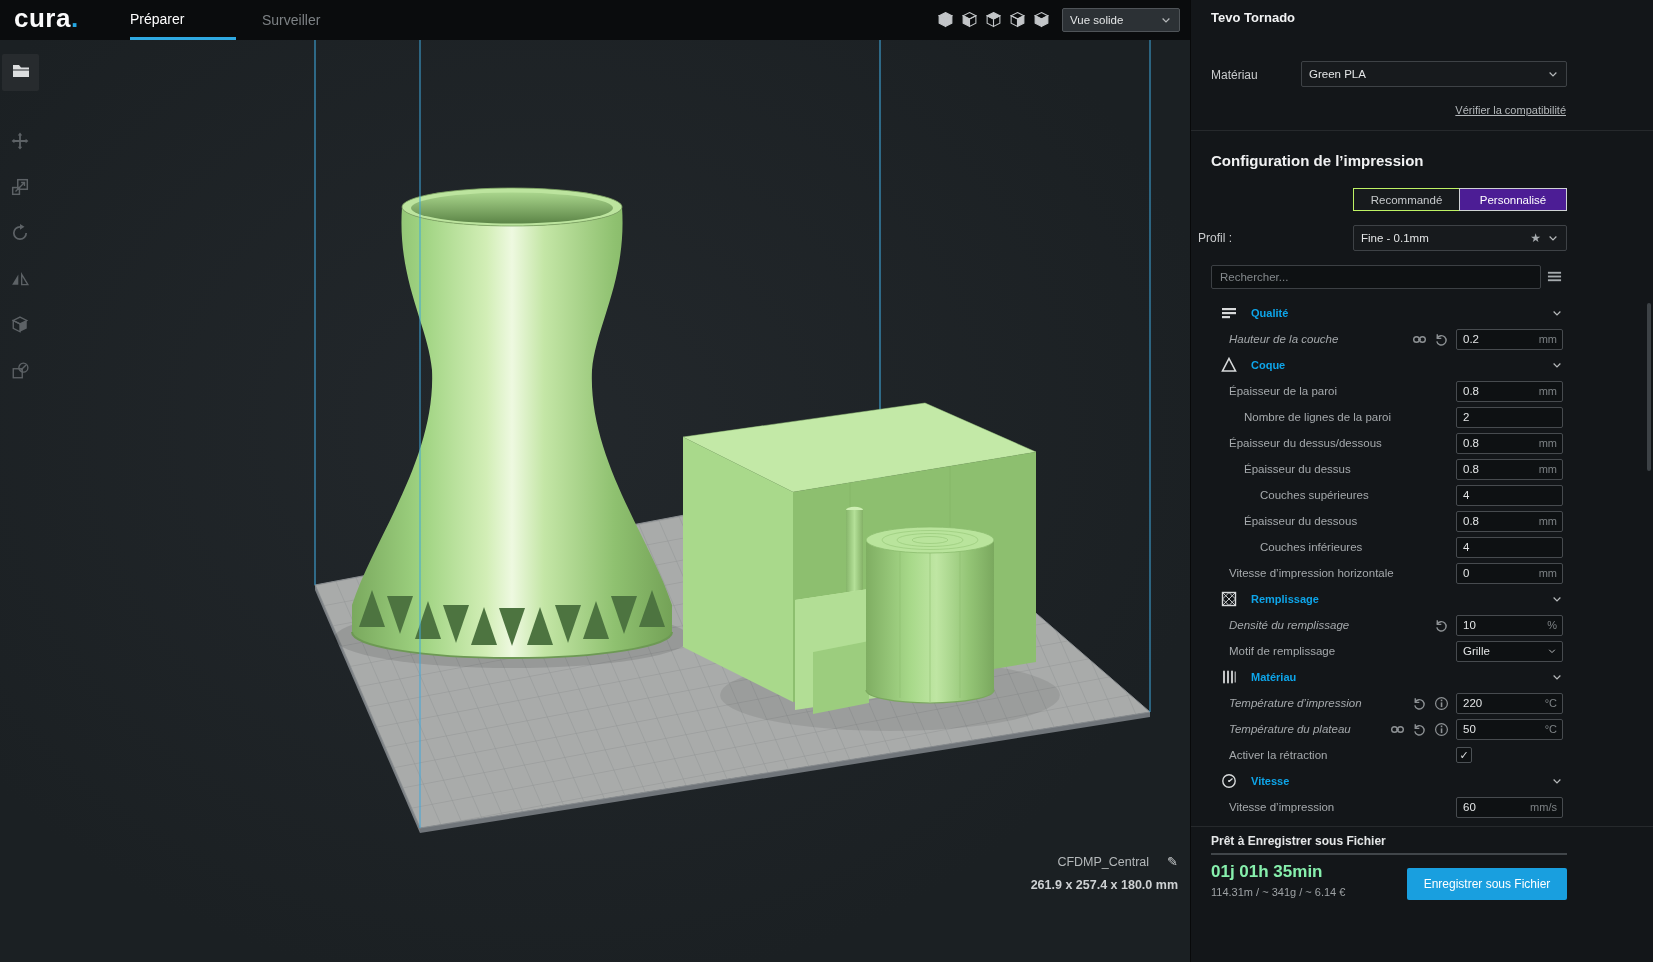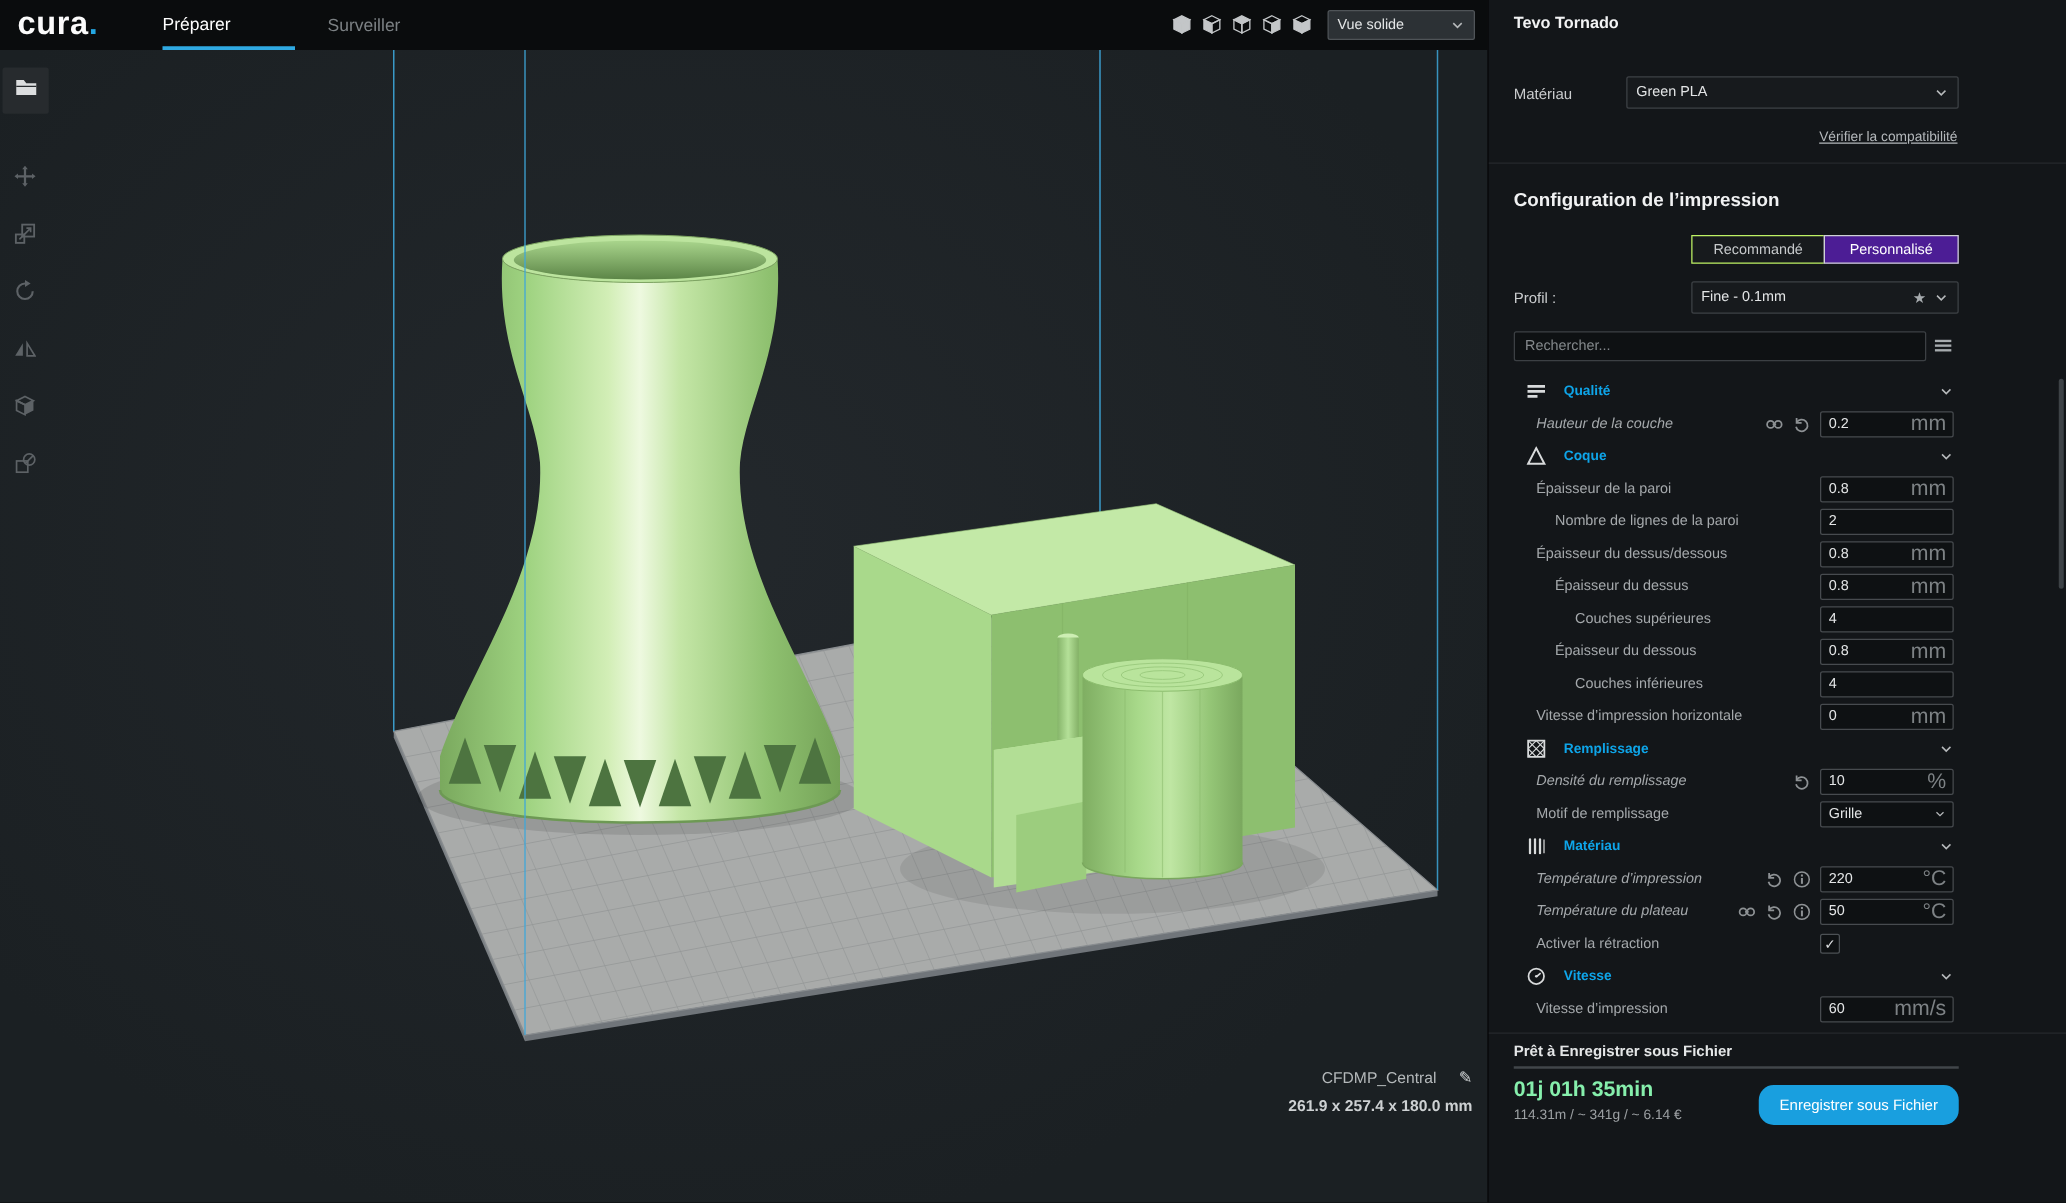--- a/index.html
+++ b/index.html
@@ -36,51 +36,51 @@
 .mat-label{left:20px;top:68px;font-size:12px;color:#c9cbcd}
 .mat-select{left:110px;top:61px;width:266px;height:26px;background:#171a1d;border-color:#3e4246}
 .compat{right:87px;top:104px;font-size:11px;color:#b4b8bb;text-decoration:underline;cursor:pointer}
 .divider{left:0;width:463px;height:1px;background:#26292c}
 .div1{top:130px}
 .div2{top:826px}
 .setup-title{left:20px;top:152px;font-size:15px;font-weight:bold;color:#f0f1f2}
 .mode-btn{top:188px;height:23px;display:flex;align-items:center;justify-content:center;font-size:11.5px;cursor:pointer;border:1px solid #bef264;color:#c6c9cb;background:#171a1d}
 .mode-rec{left:162px;width:107px}
 .mode-per{left:268px;width:108px;background:#4c1d95;border-color:#cfd2d4;color:#fff}
-.prof-label{left:20px;top:231px;font-size:12px;color:#c9cbcd}
+.prof-label{left:7px;top:231px;font-size:12px;color:#c9cbcd}
 .prof-select{left:162px;top:225px;width:214px;height:26px;background:#171a1d;border-color:#3e4246}
 .star{color:#a6abae;font-size:12px;margin-left:6px}
 .search{position:absolute;left:20px;top:265px;width:330px;height:24px;background:#0e1113;border:1px solid #3c4044;color:#dcdee0;font-size:11.5px;padding:0 8px;border-radius:2px;outline:none;font-family:inherit}
 .search::placeholder{color:#84898c}
 .menu-ic{left:356px;top:269px;cursor:pointer}
 .slist{left:0;top:300px;width:463px}
 .cat-row{height:26px;display:flex;align-items:center;padding:0 91px 0 30px;cursor:pointer}
 .cat-ic{width:17px;display:inline-flex;margin-right:13px}
 .cat-lb{font-size:11px;font-weight:bold;color:#0ea5e9;white-space:nowrap}
 .spacer{flex:1}
 .set-row{height:26px;display:flex;align-items:center;padding:0 91px 0 38px}
 .set-lb{font-size:11.5px;color:#a5a9ac;white-space:nowrap}
 .set-lb.it{font-style:italic}
 .lvl1{margin-left:15px}
 .lvl2{margin-left:31px}
 .mini{display:inline-flex;margin-right:7px;cursor:pointer}
 .ctrl{width:107px;flex:none;display:flex;align-items:center}
 .vbox{flex:1;height:21px;background:#0e1113;border:1px solid #474b4f;border-radius:2px;display:flex;align-items:center;padding:0 5px 0 6px;cursor:text}
 .vbox .v{flex:1;font-size:11.5px;color:#e3e5e6;white-space:nowrap}
-.vbox .u{font-size:17px;color:#7d8285;white-space:nowrap}
+.vbox .u{font-size:11px;color:#7d8285;white-space:nowrap}
 .vbox.dd{cursor:pointer}
 .chev{display:inline-flex}
 .chev.sm svg{width:10px;height:10px}
 .cbox{width:16px;height:16px;background:#0e1113;border:1px solid #4c5155;border-radius:2px;color:#dcdee0;font-size:11px;display:flex;align-items:center;justify-content:center;cursor:pointer}
 .sscroll{right:2px;top:303px;width:4px;height:168px;background:#3d4246;border-radius:2px;cursor:pointer}
 .status{left:20px;top:834px;font-size:12px;font-weight:bold;color:#e4e6e7;white-space:nowrap}
 .pline{left:20px;top:853px;width:356px;height:2px;background:#41464a}
 .time{left:20px;top:862px;font-size:17px;font-weight:bold;color:#86efac;white-space:nowrap}
 .usage{left:20px;top:886px;font-size:11px;color:#9da1a4;white-space:nowrap}
-.save-btn{position:absolute;left:216px;top:868px;width:160px;height:32px;background:#199fdf;border:none;border-radius:12px;color:#fff;font-size:12px;cursor:pointer;font-family:inherit}
+.save-btn{position:absolute;left:216px;top:868px;width:160px;height:32px;background:#199fdf;border:none;border-radius:2px;color:#fff;font-size:12px;cursor:pointer;font-family:inherit}
 </style>
 </head>
 <body>
 
 <div class="app">
 
   <div class="topbar">
     <div class="logo"><span>cura</span><span class="dot">.</span></div>
     <div class="tab tab-prep">
         <span>Préparer</span>

